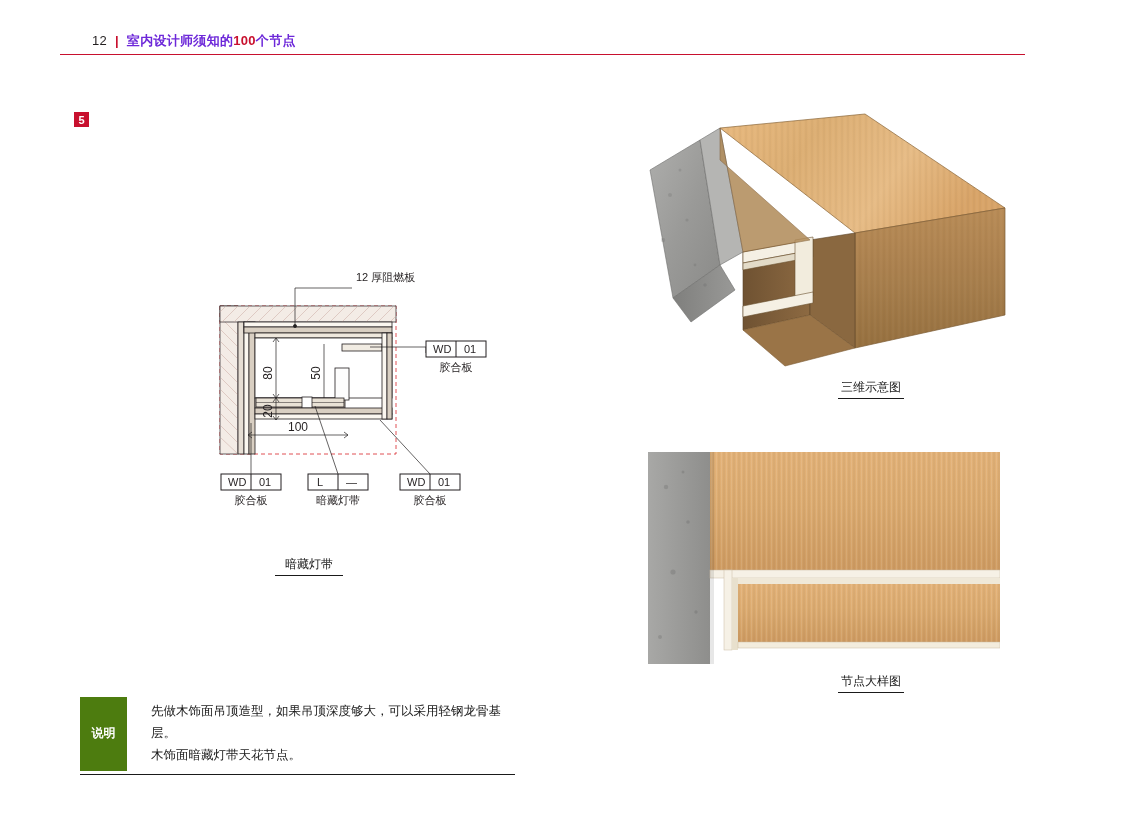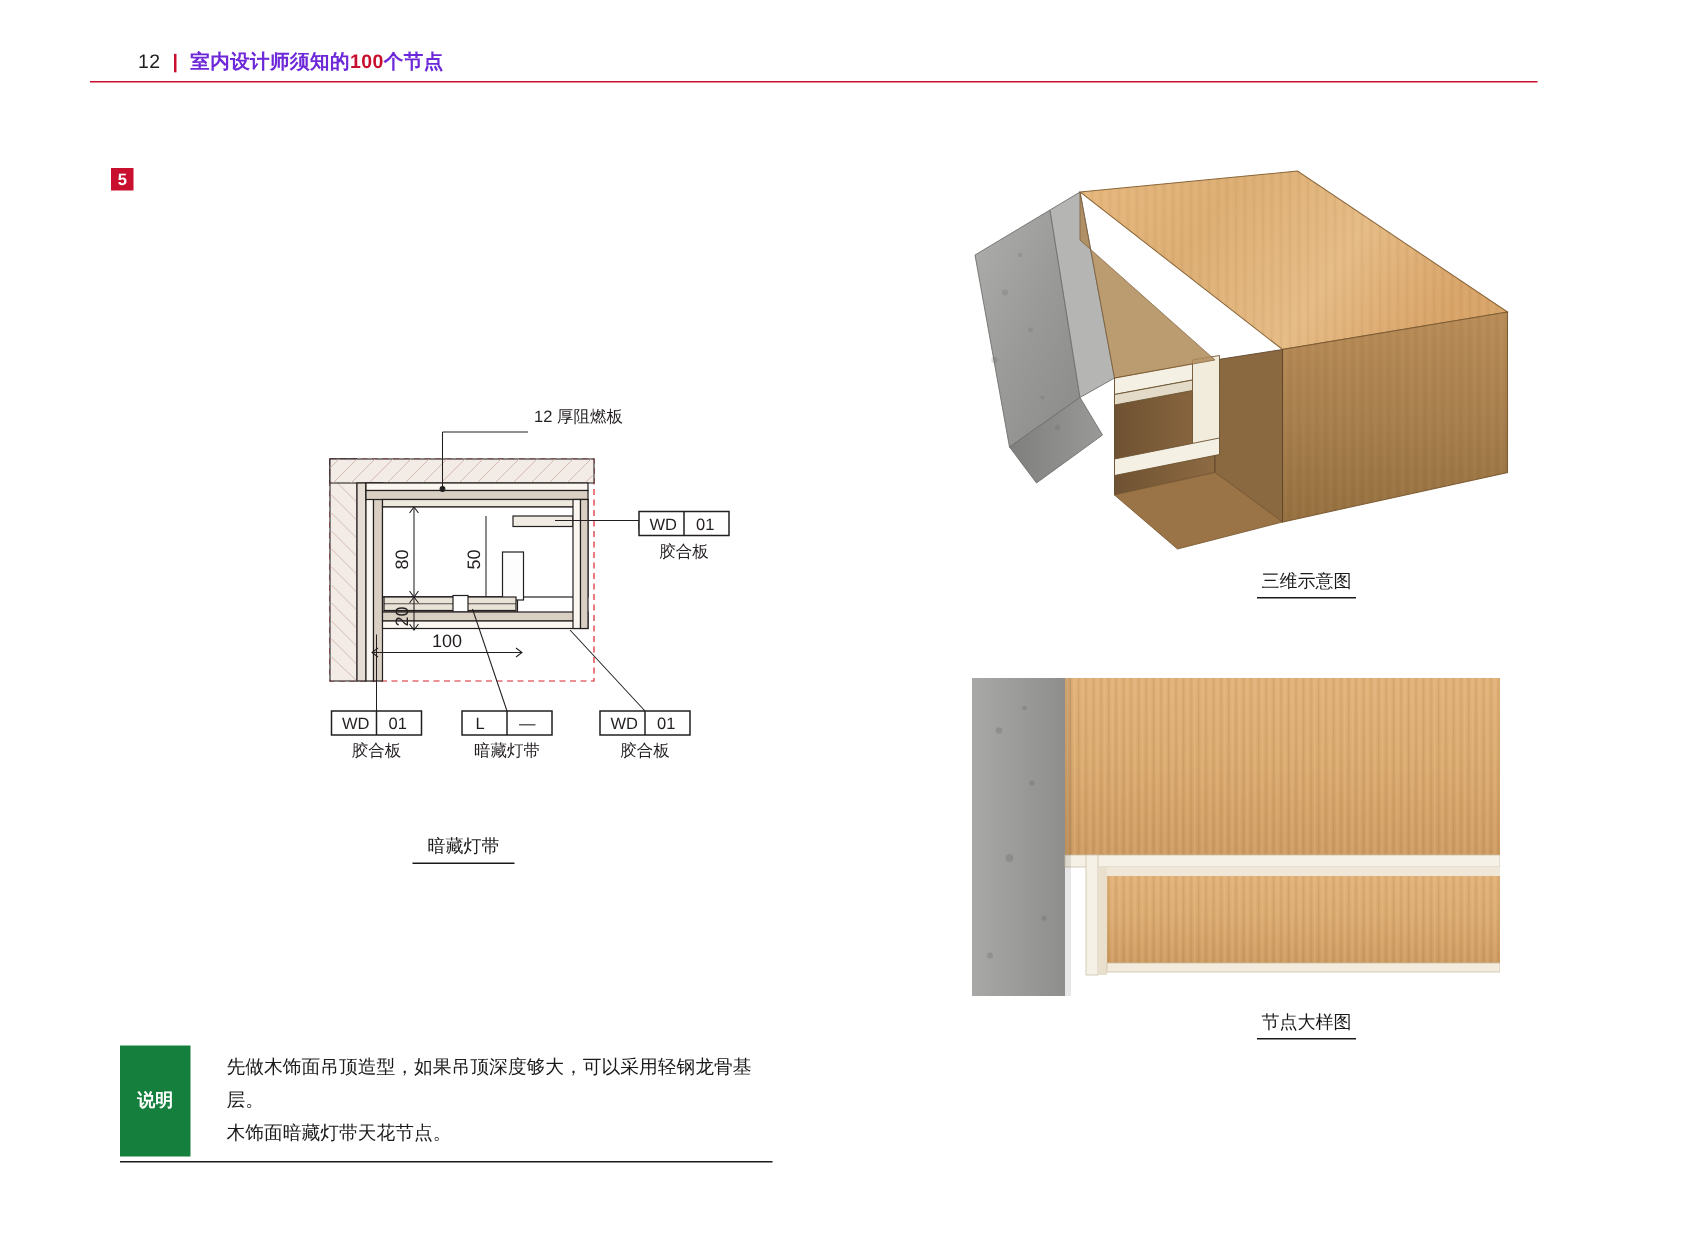--- a/index.html
+++ b/index.html
@@ -32,21 +32,21 @@
   .dwg{position:absolute;left:0;top:0;width:475px;height:285px;}
   .caption{position:absolute;font-size:12px;color:#1a1a1a;text-align:center;
     border-bottom:1px solid #1a1a1a;padding-bottom:2px;}
   .cap-detail{left:275px;top:556px;width:68px;}
   .cap-3d{left:838px;top:379px;width:66px;}
   .cap-sec{left:838px;top:673px;width:66px;}
 
   
   .note{position:absolute;left:80px;top:697px;width:435px;}
   .note-row{display:flex;align-items:stretch;}
-  .note-tag{width:47px;background:#15803d;color:#fff;font-size:12px;font-weight:bold;
+  .note-tag{width:47px;background:#4d7c0f;color:#fff;font-size:12px;font-weight:bold;
     display:flex;align-items:center;justify-content:center;}
   .note-body{flex:1;font-size:12.5px;line-height:1.75;color:#1a1a1a;padding:4px 0 4px 24px;}
   .note-underline{width:100%;height:1px;background:#1a1a1a;margin-top:3px;}
 
   
   .img3d{position:absolute;left:625px;top:100px;width:420px;height:275px;}
   .imgsec{position:absolute;left:648px;top:452px;width:352px;height:212px;}
 
   
   .tagbox{fill:#ffffff;stroke:#231f20;stroke-width:1;}

